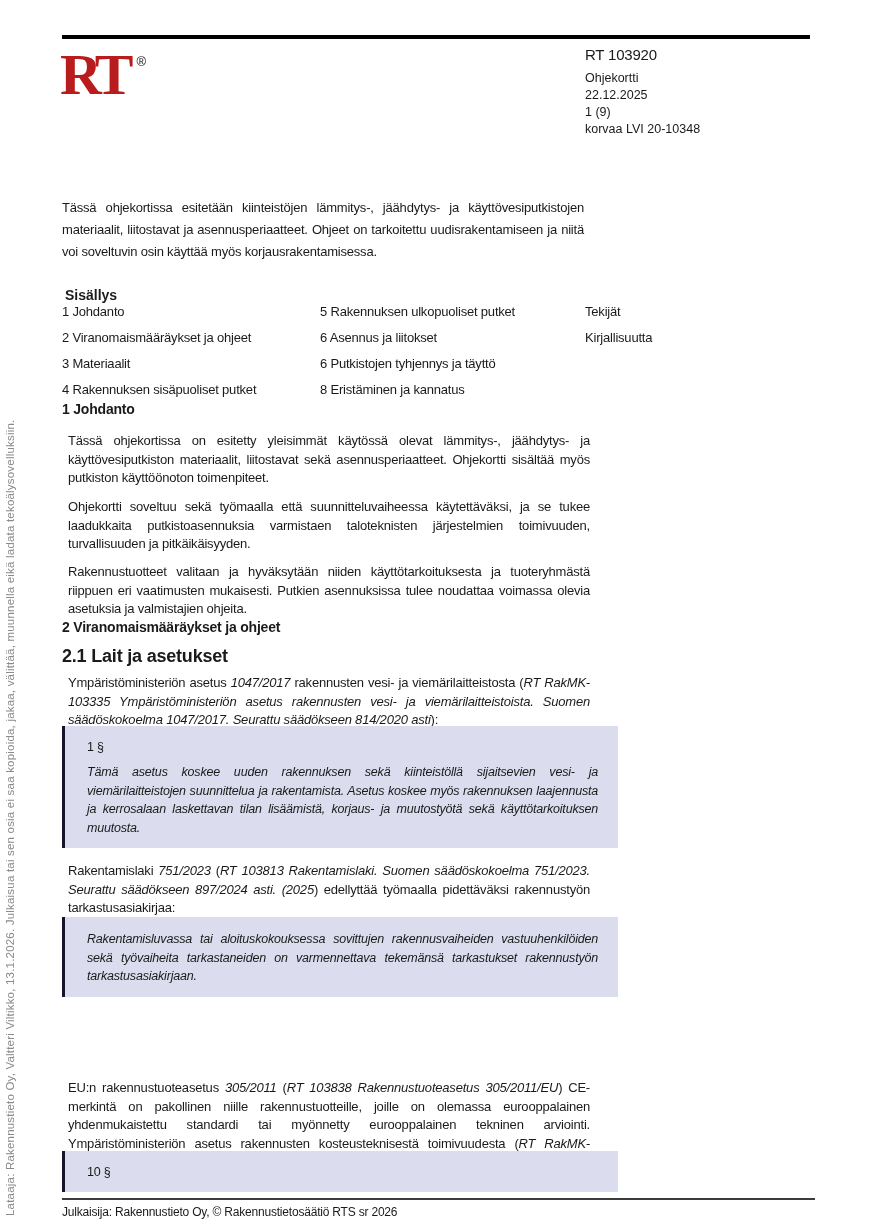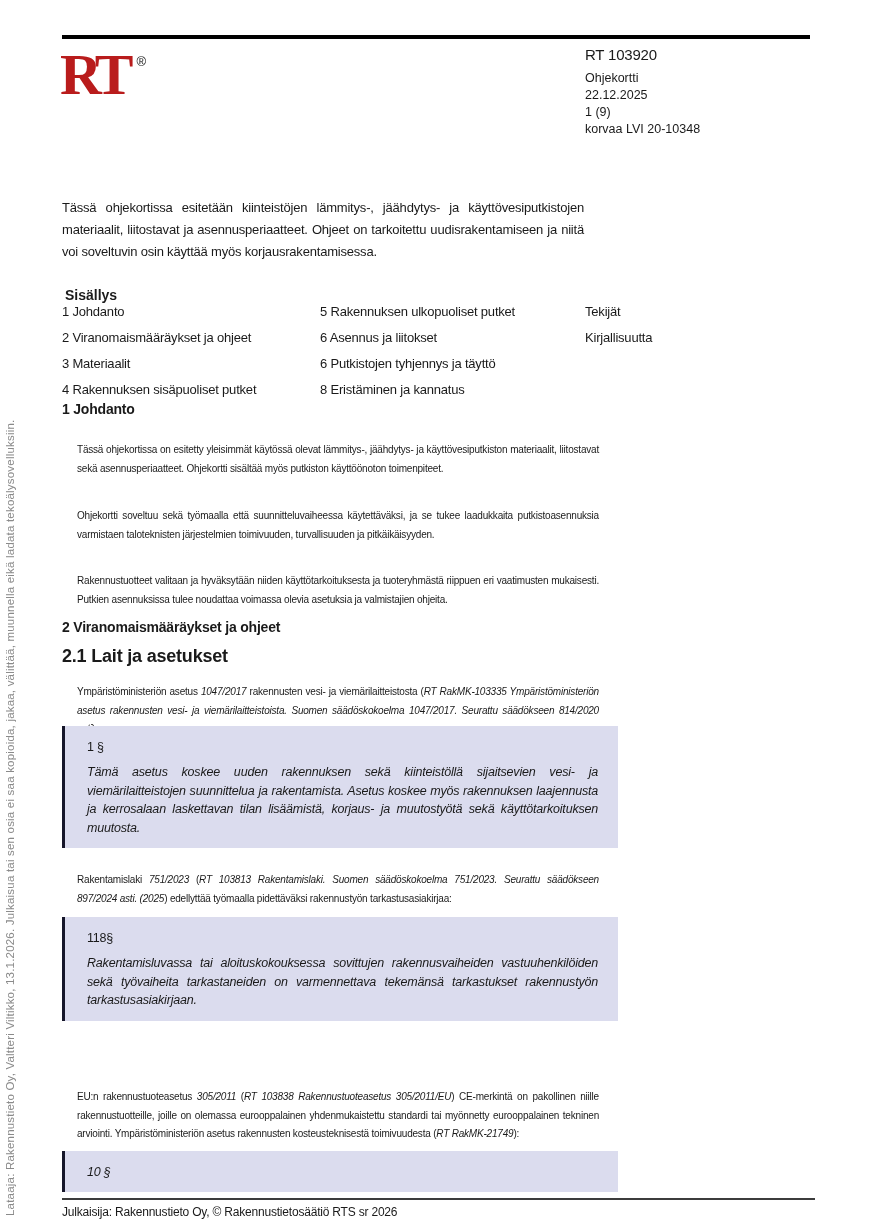--- a/index.html
+++ b/index.html
@@ -34,39 +34,39 @@
   }
   .toc-heading { position:absolute; left:54px; top:276px; margin:11px; font-size:14px; font-weight:700; }
   .toc-col { position:absolute; top:299px; font-size:13px; letter-spacing:-0.2px; }
   .toc-col .toc-item { line-height:26px; }
   .toc-col1 { left:62px; width:250px; }
   .toc-col2 { left:320px; width:260px; }
   .toc-col3 { left:585px; width:210px; }
   .sec-heading { position:absolute; left:62px; margin:0; font-size:14px; font-weight:700; letter-spacing:-0.2px; }
   .sub-heading { position:absolute; left:62px; margin:0; font-size:18px; font-weight:700; letter-spacing:-0.2px; }
   .body {
-    position:absolute; left:62px; width:522px; margin:15px;
-    font-size:10px; line-height:18.5px; text-align:justify; letter-spacing:-0.2px;
+    position:absolute; left:62px; width:522px; margin:6px;
+    font-size:13px; line-height:18.5px; text-align:justify; letter-spacing:-0.2px;
   }
   .body em, .quote-text em { font-style:italic; }
   .quote-box {
     position:absolute; left:62px; width:556px; box-sizing:border-box;
     background:var(--quote-box-bg,#dbdcee);
     border-left:3px solid var(--quote-box-border,#16162a);
     padding:13px 20px 11px 22px;
   }
   .quote-num { font-size:12.5px; line-height:16px; margin:0 0 8px 0; letter-spacing:-0.2px; }
   .quote-text {
     margin:0 0 8px 0; font-style:italic; font-size:12.5px; line-height:18.5px;
     text-align:justify; letter-spacing:-0.2px;
   }
   .quote-text:last-child { margin-bottom:0; }
   .box1 { top:726px; }
   .box2 { top:917px; }
-  .box3 { top:1151px; height:41px; overflow:hidden;font-style:italic; }
+  .box3 { top:1151px; height:41px; overflow:hidden; }
   .p-johdanto1 { top:426px; }
   .p-johdanto2 { top:492px; }
   .p-johdanto3 { top:557px; }
   .h-sec1 { top:401px; }
   .h-sec2 { top:619px; }
   .h-sub21 { top:646px; }
   .p-ym { top:668px; }
   .p-raklaki { top:856px; }
   .p-eu { top:1073px; }
   .footer-rule { position:absolute; left:62px; top:1198px; width:753px; height:1.5px; background:#3c3c3c; }
@@ -125,21 +125,20 @@
   <p class="body p-ym"><span>Ympäristöministeriön asetus </span><em>1047/2017</em><span> rakennusten vesi- ja viemärilaitteistosta (</span><em>RT RakMK-103335 Ympäristöministeriön asetus rakennusten vesi- ja viemärilaitteistoista. Suomen säädöskokoelma 1047/2017. Seurattu säädökseen 814/2020 asti</em><span>):</span></p>
 
   <div class="quote-box box1">
     <div class="quote-num">1 §</div>
     <p class="quote-text">Tämä asetus koskee uuden rakennuksen sekä kiinteistöllä sijaitsevien vesi- ja viemärilaitteistojen suunnittelua ja rakentamista. Asetus koskee myös rakennuksen laajennusta ja kerrosalaan laskettavan tilan lisäämistä, korjaus- ja muutostyötä sekä käyttötarkoituksen muutosta.</p>
   </div>
 
   <p class="body p-raklaki"><span>Rakentamislaki </span><em>751/2023</em><span> (</span><em>RT 103813 Rakentamislaki. Suomen säädöskokoelma 751/2023. Seurattu säädökseen 897/2024 asti. (2025</em><span>) edellyttää työmaalla pidettäväksi rakennustyön tarkastusasiakirjaa:</span></p>
 
   <div class="quote-box box2">
-    <div class="quote-num">118§</div>
     <p class="quote-text">Rakentamisluvassa tai aloituskokouksessa sovittujen rakennusvaiheiden vastuuhenkilöiden sekä työvaiheita tarkastaneiden on varmennettava tekemänsä tarkastukset rakennustyön tarkastusasiakirjaan.</p>
   </div>
 
   <p class="body p-eu"><span>EU:n rakennustuoteasetus </span><em>305/2011</em><span> (</span><em>RT 103838 Rakennustuoteasetus 305/2011/EU</em><span>) CE-merkintä on pakollinen niille rakennustuotteille, joille on olemassa eurooppalainen yhdenmukaistettu standardi tai myönnetty eurooppalainen tekninen arviointi. Ympäristöministeriön asetus rakennusten kosteusteknisestä toimivuudesta (</span><em>RT RakMK-21749</em><span>):</span></p>
 
   <div class="quote-box box3">
     <div class="quote-num">10 §</div>
   </div>
 
   <div class="footer-rule"></div>

